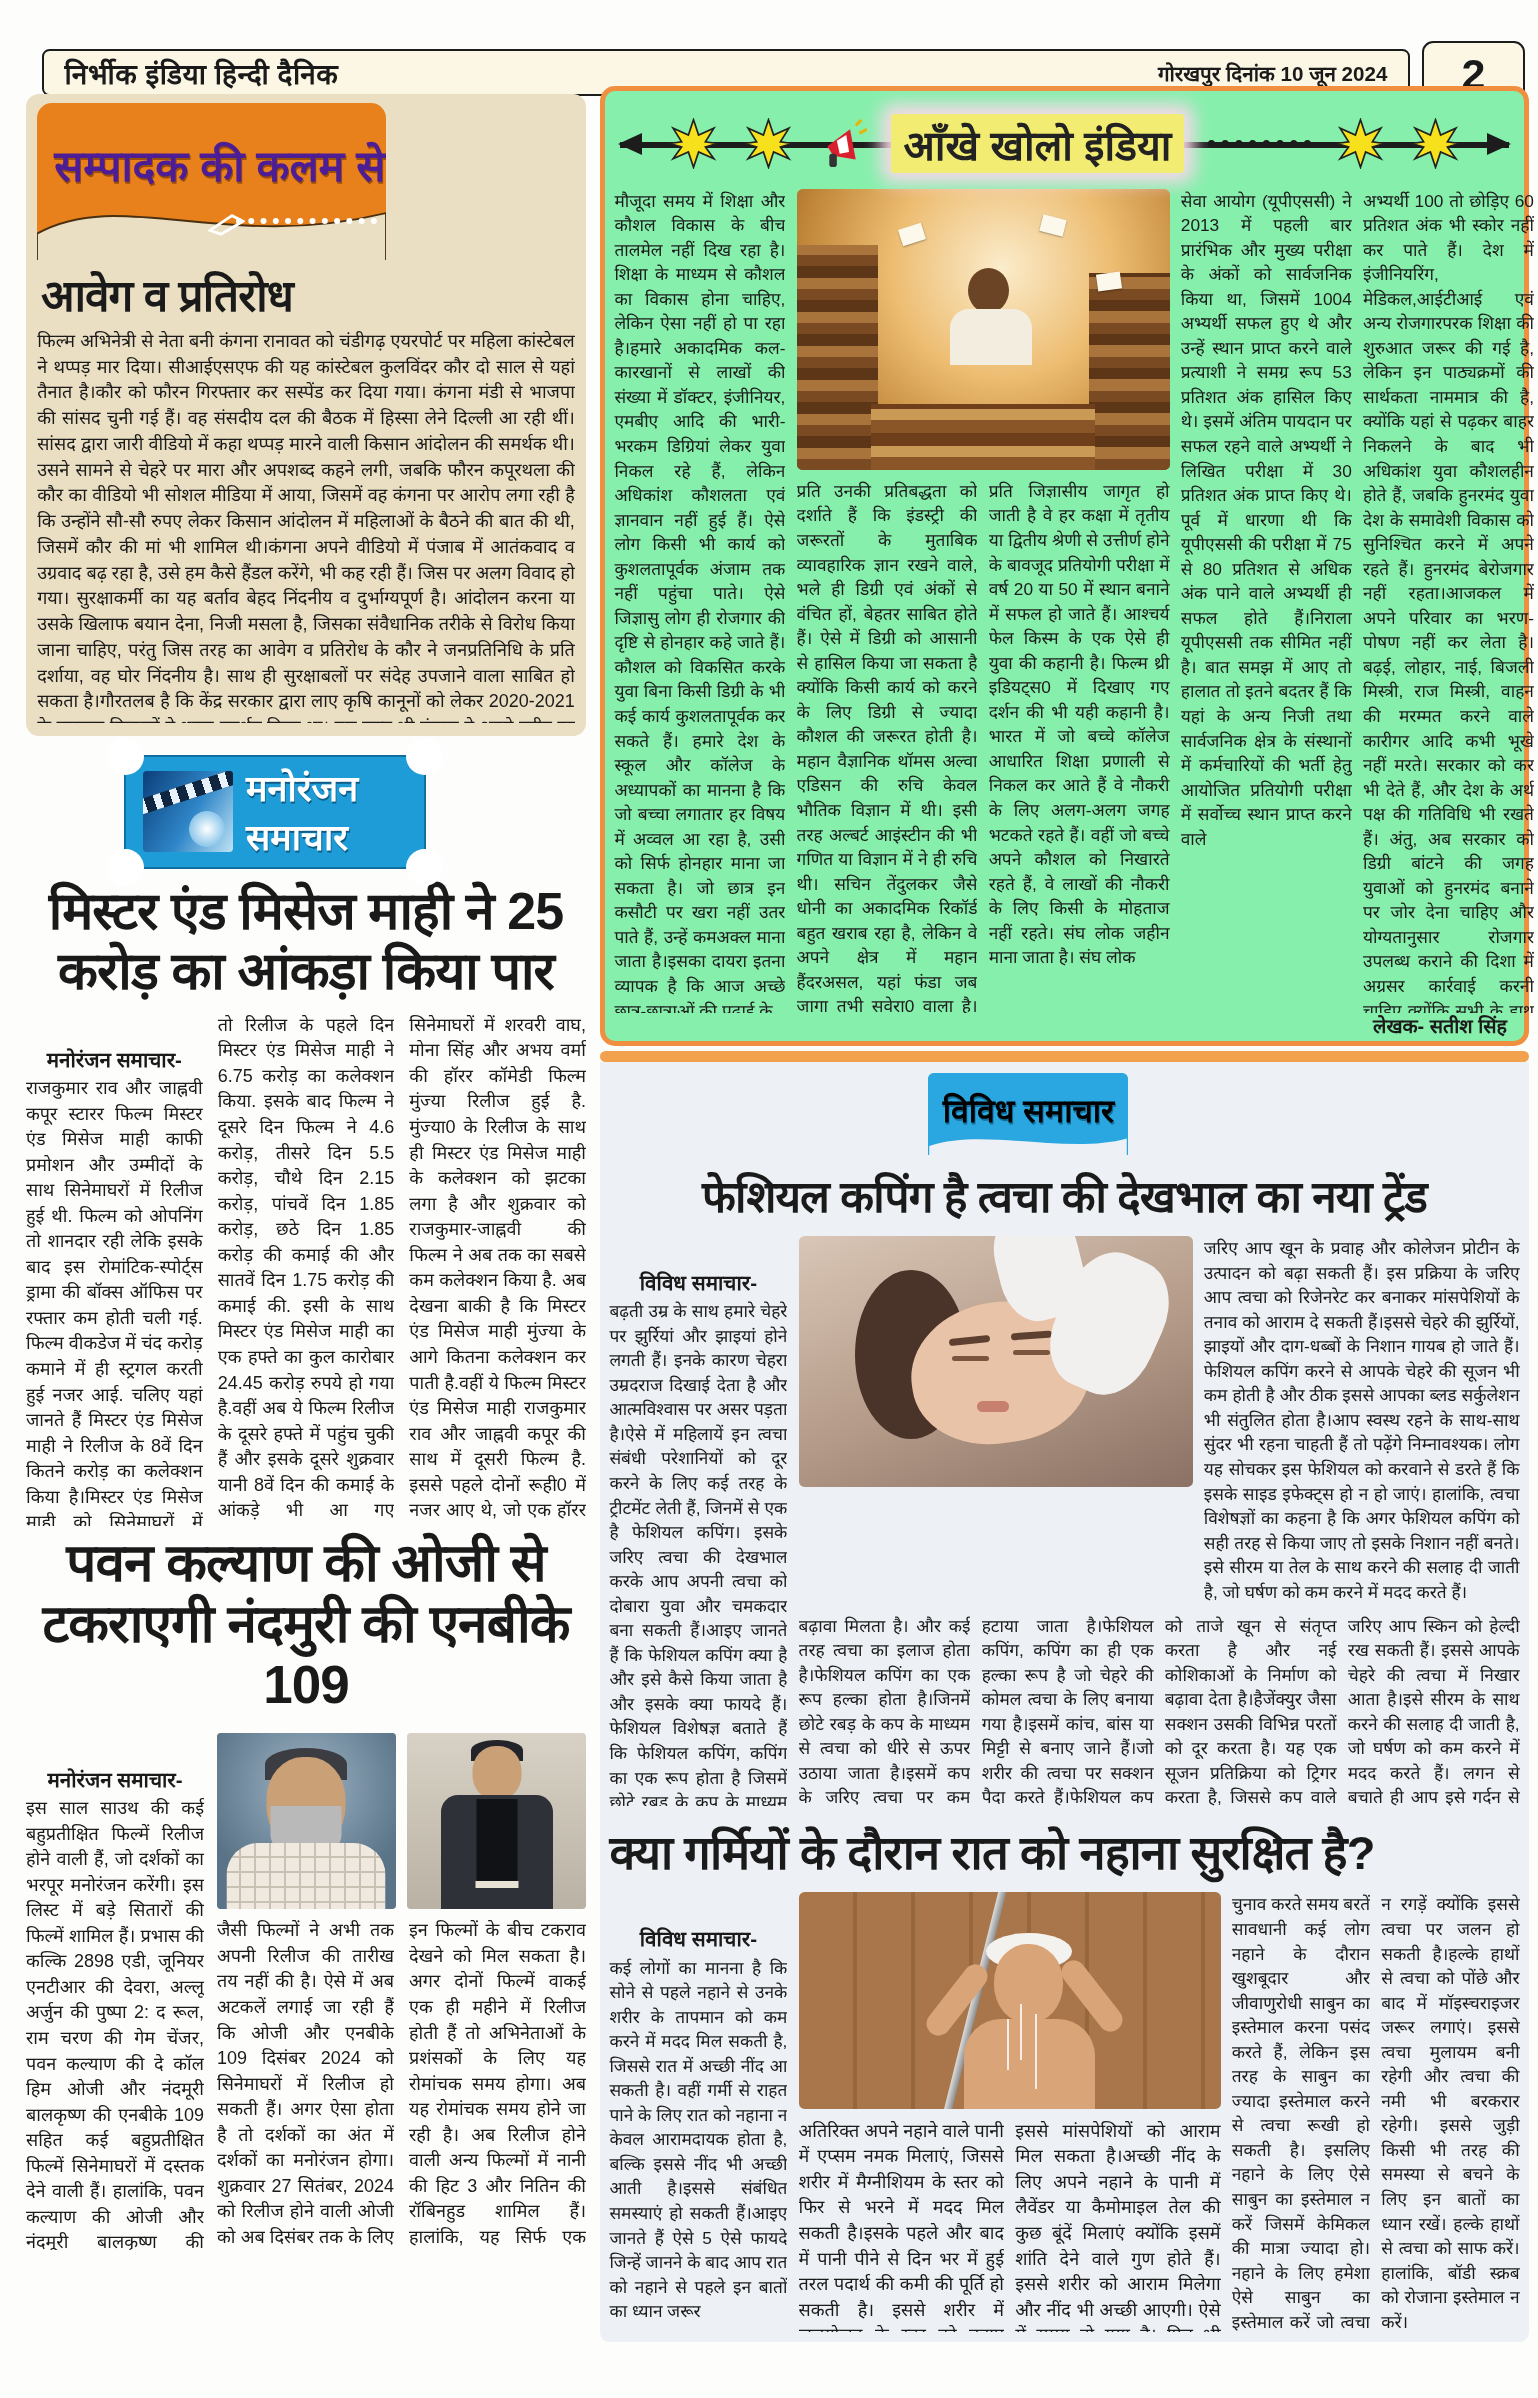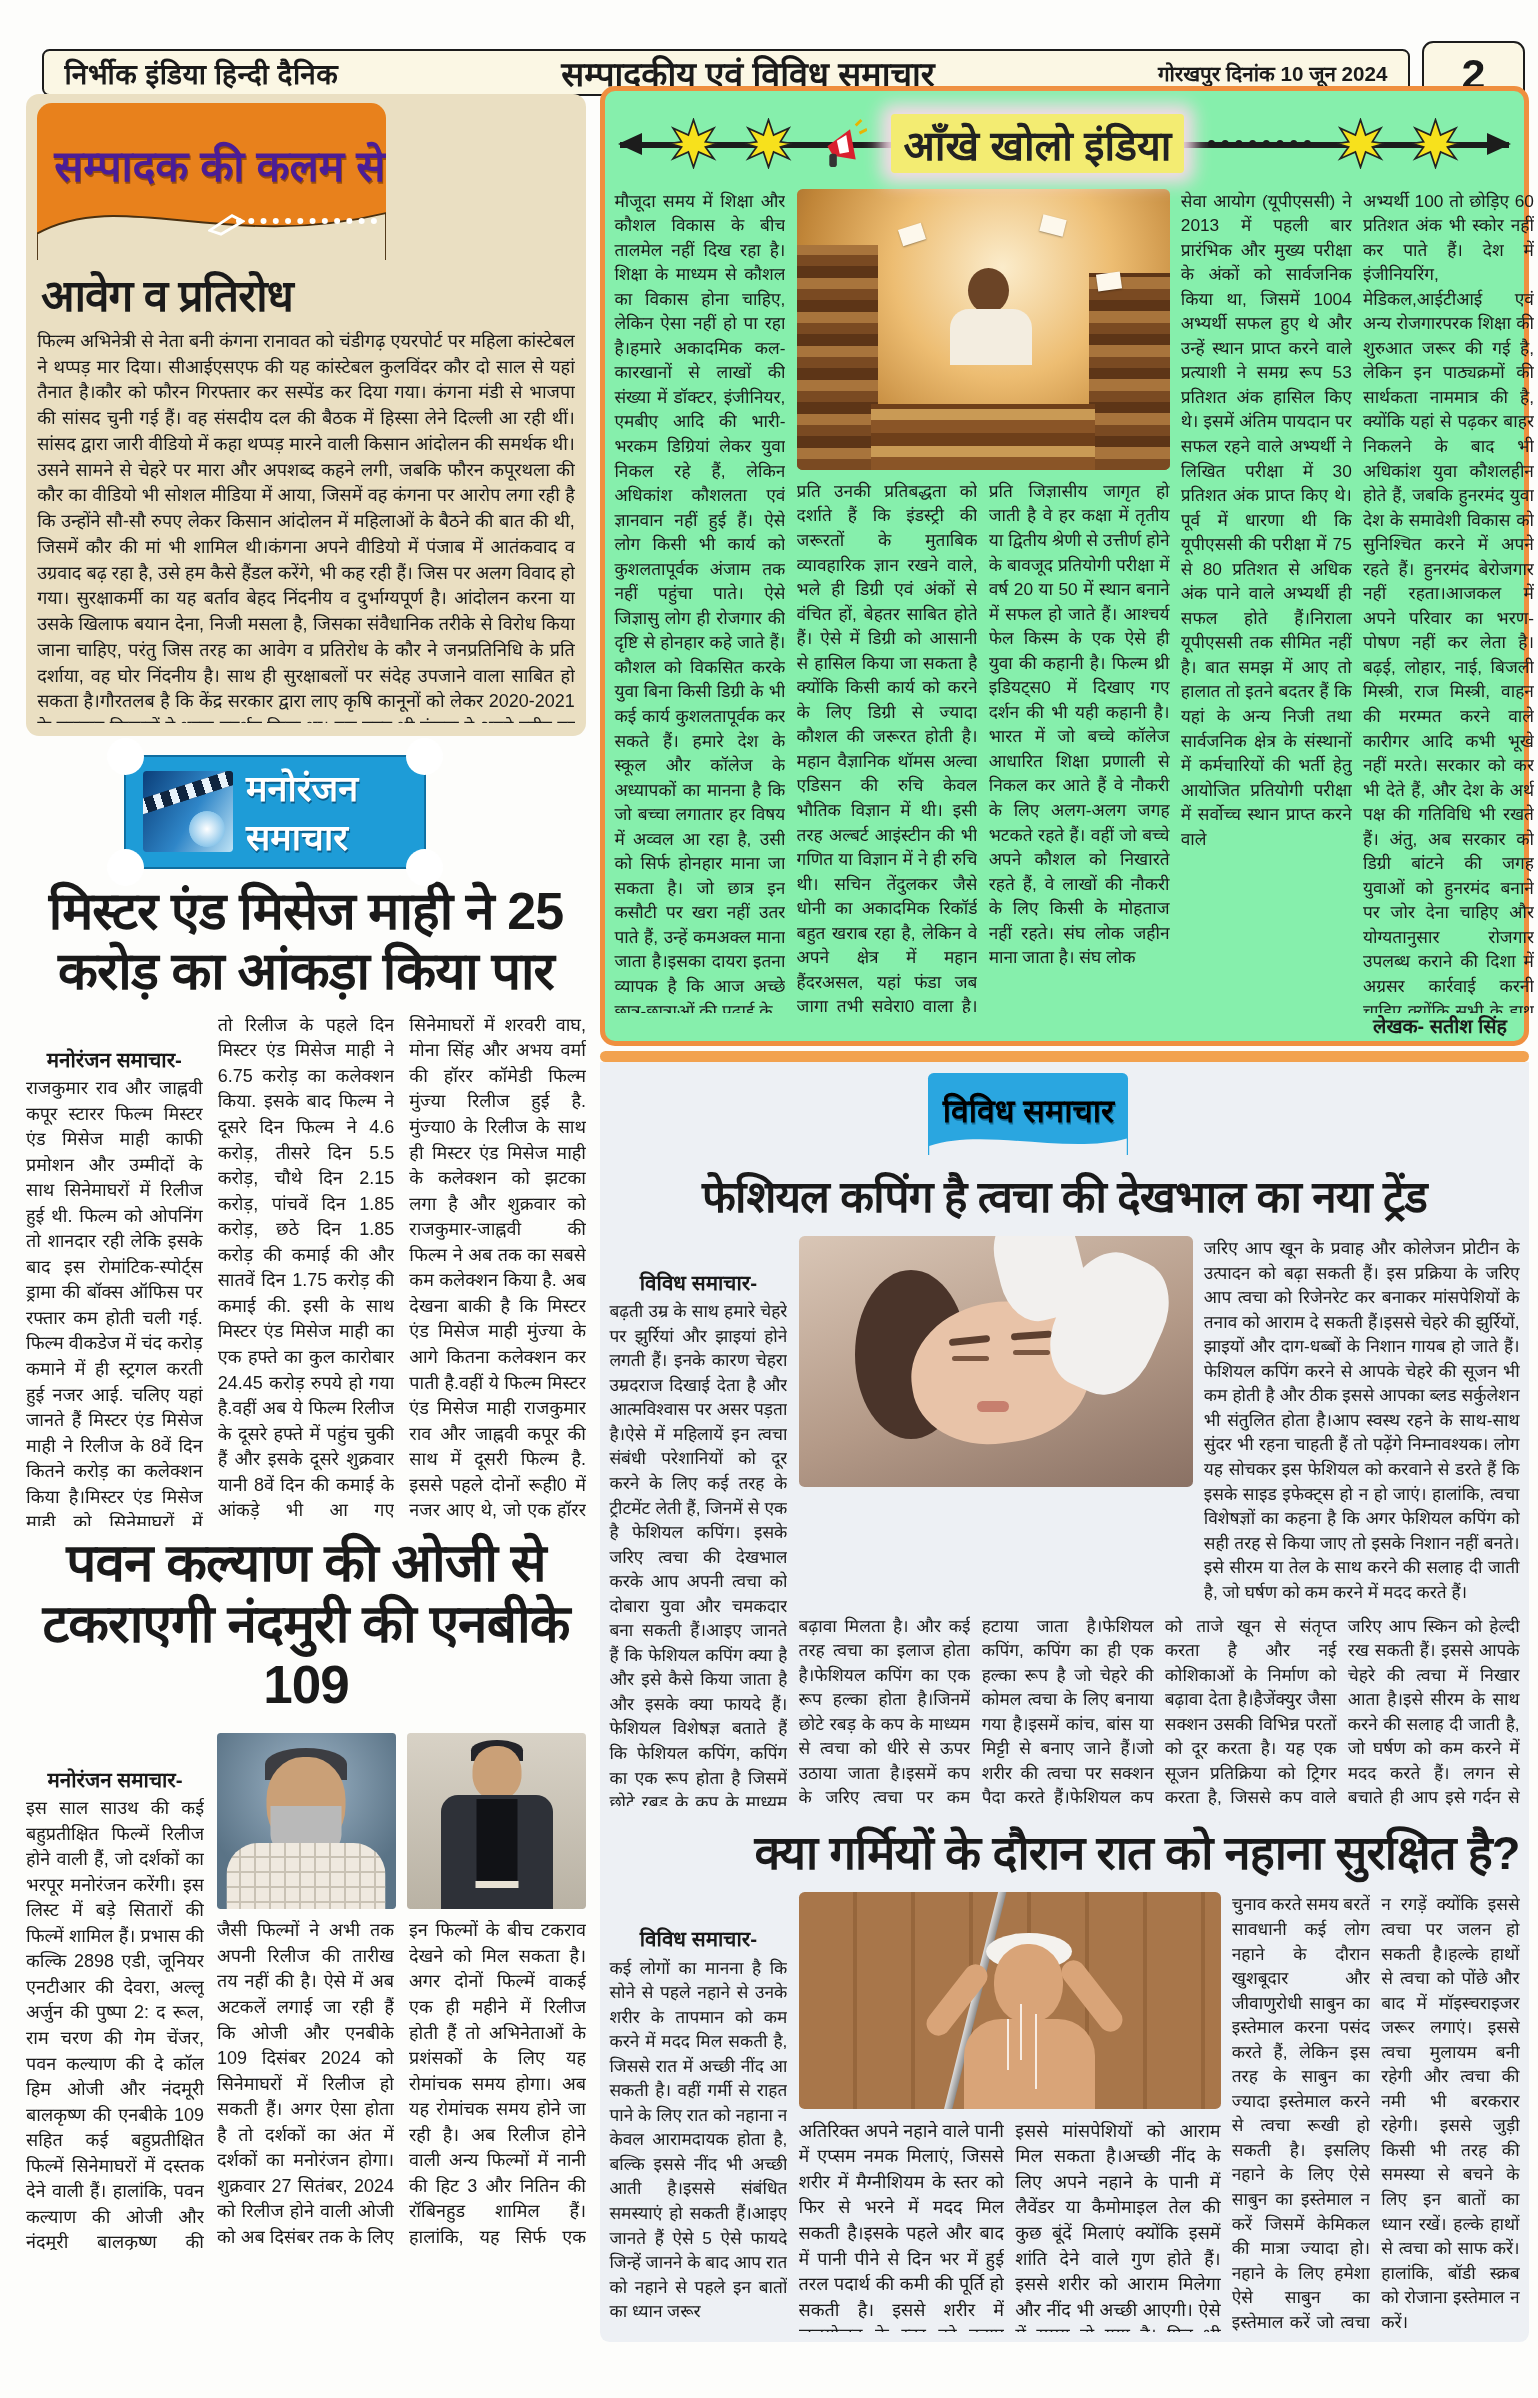--- a/index.html
+++ b/index.html
@@ -93,21 +93,21 @@
   .facial-image{width:394px;height:251px;flex:none;border-radius:5.6px;position:relative;overflow:hidden;background:linear-gradient(160deg,#d9c6b6 0%,#b49a88 55%,#8a7164 100%);}
   .facial-image .face{position:absolute;left:112px;top:66px;width:178px;height:141px;border-radius:50% 50% 46% 46%;background:#e8c3a8;transform:rotate(-8deg);}
   .facial-image .brow{position:absolute;width:41px;height:6.6px;border-radius:3.7px;background:#5d4030;}
   .facial-image .eye{position:absolute;width:37px;height:4.7px;border-radius:2.8px;background:#7a5640;}
   .facial-image .lips{position:absolute;left:178px;top:165px;width:32px;height:11.2px;border-radius:7.5px;background:#c77f6e;}
   .facial-image .glove{position:absolute;background:#f2f0ee;border-radius:40%;}
   .facial-image .hair{position:absolute;left:56px;top:34px;width:112px;height:169px;border-radius:50%;background:#4a342a;}
   .f-side{flex:1;font-size:17.3px;line-height:1.42;text-align:justify;overflow:hidden;}
   .facial-lowcols{display:flex;gap:11.2px;flex:1;overflow:hidden;}
   .facial-lowcols .ncol{font-size:17.3px;}
-  .shower-headline{font-size:47px;font-weight:bold;text-align:right;letter-spacing:-0.9px;padding:13px 0 9.4px;}
+  .shower-headline{font-size:47px;font-weight:bold;text-align:left;letter-spacing:-0.9px;padding:13px 0 9.4px;}
   .shower-body{display:flex;gap:11.2px;height:440px;overflow:hidden;}
   .s-c1{width:178px;flex:none;font-size:17.3px;line-height:1.42;text-align:justify;overflow:hidden;}
   .shower-mid{width:422px;flex:none;display:flex;flex-direction:column;gap:9.4px;}
   .shower-image{width:422px;height:217px;border-radius:5.6px;position:relative;overflow:hidden;background:repeating-linear-gradient(90deg,#a8764a 0 54px,#96663c 54px 58px);}
   .shower-image .rod{position:absolute;left:169px;top:-19px;width:8.4px;height:281px;background:linear-gradient(90deg,#ddd,#8b8b8b);transform:rotate(14deg);}
   .shower-image .head{position:absolute;left:195px;top:52px;width:69px;height:79px;border-radius:48%;background:#d9a478;}
   .shower-image .foam{position:absolute;left:187px;top:41px;width:86px;height:37px;border-radius:50%;background:#f4f2ee;}
   .shower-image .arm{position:absolute;width:24px;height:84px;border-radius:13px;background:#d9a478;}
   .shower-image .torso{position:absolute;left:165px;top:127px;width:131px;height:94px;border-radius:37px 37px 0 0;background:#d9a478;}
   .shower-image .water{position:absolute;width:2.8px;height:56px;background:rgba(255,255,255,.8);}
@@ -117,21 +117,20 @@
 
   .star{width:51px;height:51px;}
 </style>
 </head>
 <body>
 
 <div id="page">
 
   <div class="masthead">
     <span class="paper-name">निर्भीक इंडिया हिन्दी दैनिक</span>
-    <span class="edition-title">सम्पादकीय एवं विविध समाचार</span>
     <span class="dateline">गोरखपुर दिनांक 10 जून 2024</span>
   </div>
   <div class="pageno-box">2</div>
 
   <div class="left-col">
 
     <div class="editorial-card">
       <div class="ed-banner">
         <div class="txt">सम्पादक की कलम से</div>
         <svg class="wave" width="349" height="66" viewBox="0 0 372 70">

